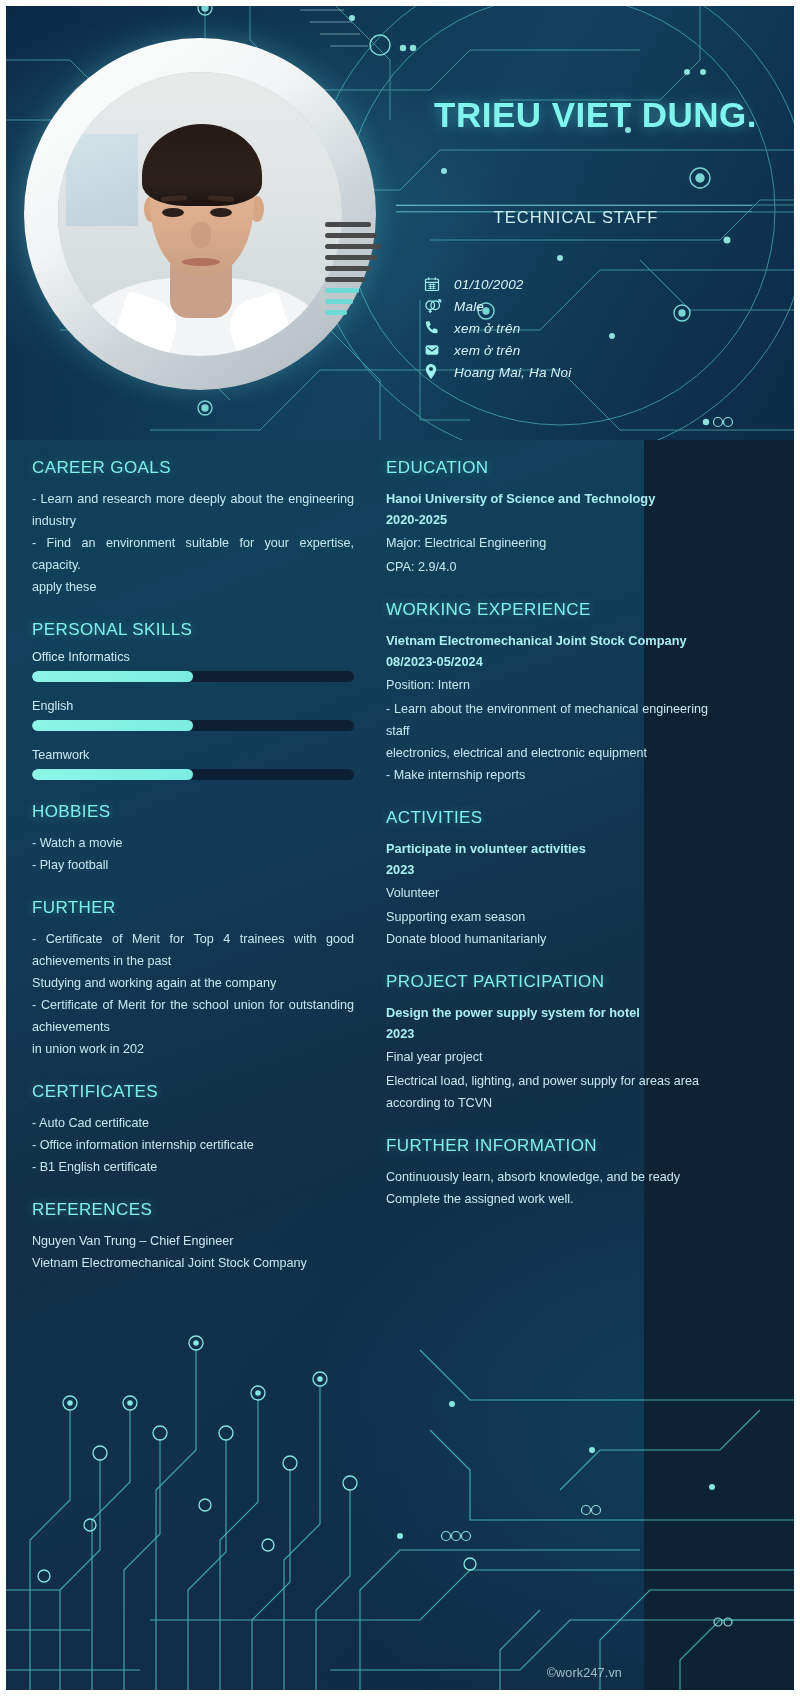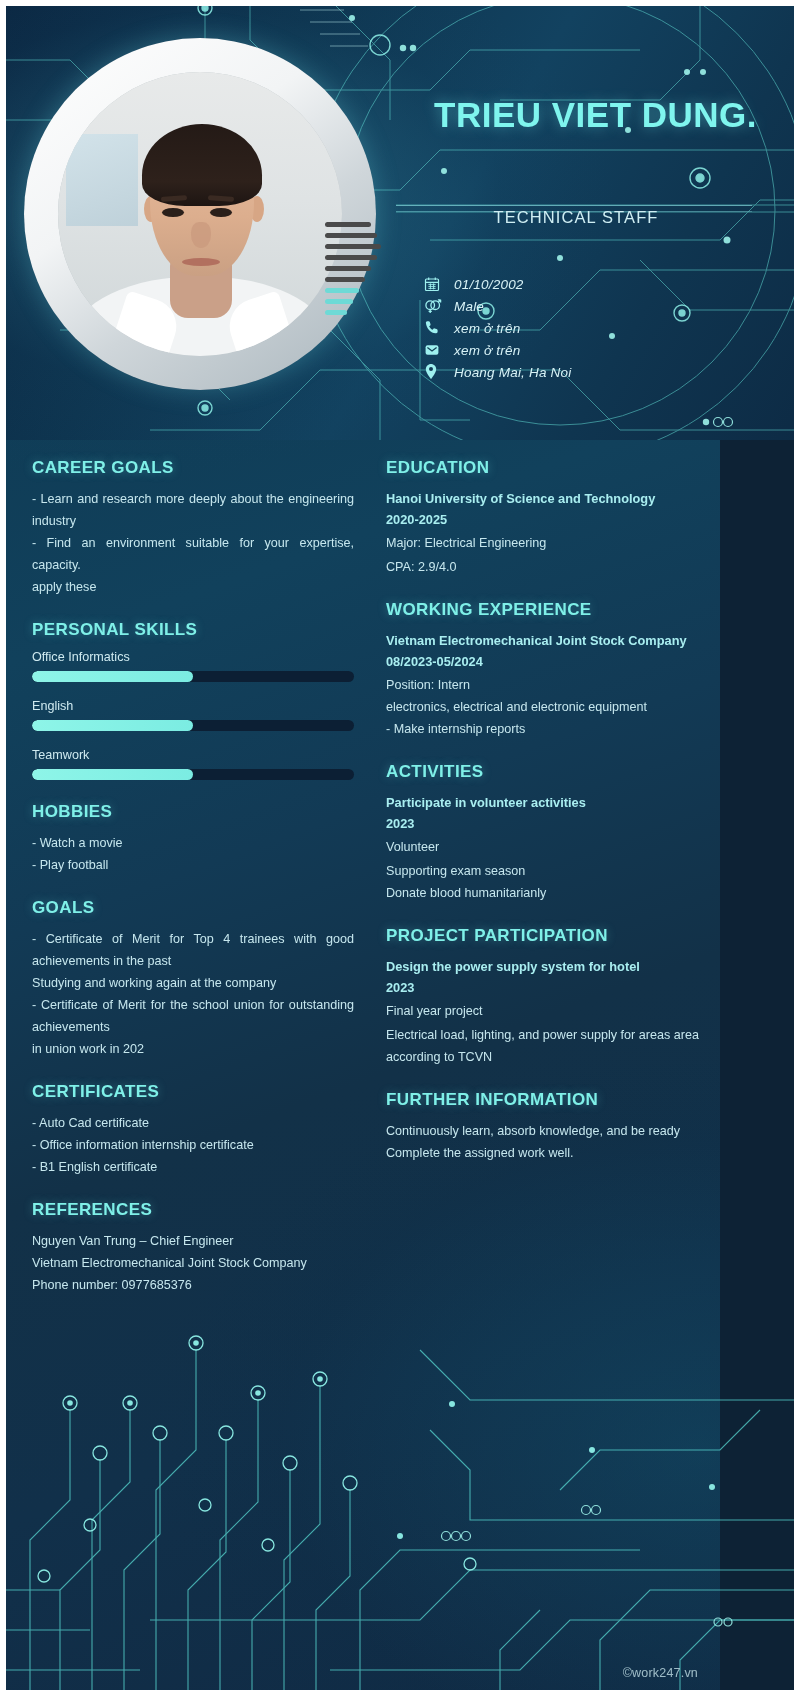--- a/index.html
+++ b/index.html
@@ -4,21 +4,21 @@
 <style>
   * { margin:0; padding:0; box-sizing:border-box; }
   html,body { background:#0d2235; }
   body {
     width:800px; height:1696px; position:relative; overflow:hidden;
     font-family:"Liberation Sans", sans-serif;
     color:#bfe9f2;
   }
   
   #page {
-    position:absolute; left:0; top:0; width:720px; height:1696px;
+    position:absolute; left:0; top:0; width:644px; height:1696px;
     background:
       radial-gradient(ellipse 680px 380px at 120px 180px, rgba(40,120,150,0.45) 0%, rgba(20,70,100,0.12) 55%, rgba(0,0,0,0) 78%),
       radial-gradient(ellipse 700px 520px at 700px 1450px, rgba(18,92,120,0.35) 0%, rgba(10,45,70,0.10) 60%, rgba(0,0,0,0) 80%),
       linear-gradient(160deg, #0c2b42 0%, #0f3b55 18%, #11415c 34%, #123a55 48%, #123148 62%, #11304a 78%, #102a44 100%);
   }
   .white-frame {
     position:absolute; left:0; top:0; width:800px; height:1696px;
     border:6px solid #ffffff; pointer-events:none; z-index:60;
   }
 
@@ -102,21 +102,21 @@
   .c-row{ display:flex; align-items:flex-end; height:22px; margin-bottom:0px;font-style:italic; }
   .c-ico{ width:30px; display:flex; align-items:center; justify-content:flex-start; color:#9ef0ef; }
   .c-ico svg{ display:block; }
   .c-txt{ font-size:13.5px; color:#d7f2f6; letter-spacing:.2px; }
 
   
   .col-left { position:absolute; left:32px; top:458px; width:322px; z-index:10; }
   .col-right{ position:absolute; left:386px; top:458px; width:322px; z-index:10; }
 
   h2.sec{
-    font-size:17px; font-weight:bold; letter-spacing:0.4px; color:#7ff0e8;
+    font-size:17px; font-weight:normal; letter-spacing:0.4px; color:#7ff0e8;
     text-shadow:0 0 10px rgba(110,230,230,0.35);
     margin:0 0 10px 0;
   }
   .col-left .blk, .col-right .blk{ margin-bottom:22px; }
   p.body{
     font-size:12.6px; line-height:22px; color:#c6e7ee; margin:0;
   }
   p.just{ text-align:justify; }
   p.bold{ font-weight:bold; color:#a9eef0; font-size:12.8px; line-height:21px; }
   p.gap{ margin-top:2px; }
@@ -332,57 +332,57 @@
       </div>
     </div>
 
     <div class="blk">
       <h2 class="sec">HOBBIES</h2>
       <p class="body">- Watch a movie</p>
       <p class="body">- Play football</p>
     </div>
 
     <div class="blk">
-      <h2 class="sec">GOALS</h2>
+      <h2 class="sec">FURTHER</h2>
       <p class="body just">- Certificate of Merit for Top 4 trainees with good achievements in the past</p>
       <p class="body">Studying and working again at the company</p>
       <p class="body just">- Certificate of Merit for the school union for outstanding achievements</p>
       <p class="body">in union work in 202</p>
     </div>
 
     <div class="blk">
       <h2 class="sec">CERTIFICATES</h2>
       <p class="body">- Auto Cad certificate</p>
       <p class="body">- Office information internship certificate</p>
       <p class="body">- B1 English certificate</p>
     </div>
 
     <div class="blk">
       <h2 class="sec">REFERENCES</h2>
       <p class="body">Nguyen Van Trung – Chief Engineer</p>
       <p class="body">Vietnam Electromechanical Joint Stock Company</p>
-      <p class="body">Phone number: 0977685376</p>
     </div>
   </div>
 
   <div class="col-right">
 
     <div class="blk">
       <h2 class="sec">EDUCATION</h2>
       <p class="body bold">Hanoi University of Science and Technology</p>
       <p class="body bold">2020-2025</p>
       <p class="body gap">Major: Electrical Engineering</p>
       <p class="body gap">CPA: 2.9/4.0</p>
     </div>
 
     <div class="blk">
       <h2 class="sec">WORKING EXPERIENCE</h2>
       <p class="body bold">Vietnam Electromechanical Joint Stock Company</p>
       <p class="body bold">08/2023-05/2024</p>
       <p class="body gap">Position: Intern</p>
+      <p class="body just gap">- Learn about the environment of mechanical engineering staff</p>
       <p class="body">electronics, electrical and electronic equipment</p>
       <p class="body">- Make internship reports</p>
     </div>
 
     <div class="blk">
       <h2 class="sec">ACTIVITIES</h2>
       <p class="body bold">Participate in volunteer activities</p>
       <p class="body bold">2023</p>
       <p class="body gap">Volunteer</p>
       <p class="body gap">Supporting exam season</p>

